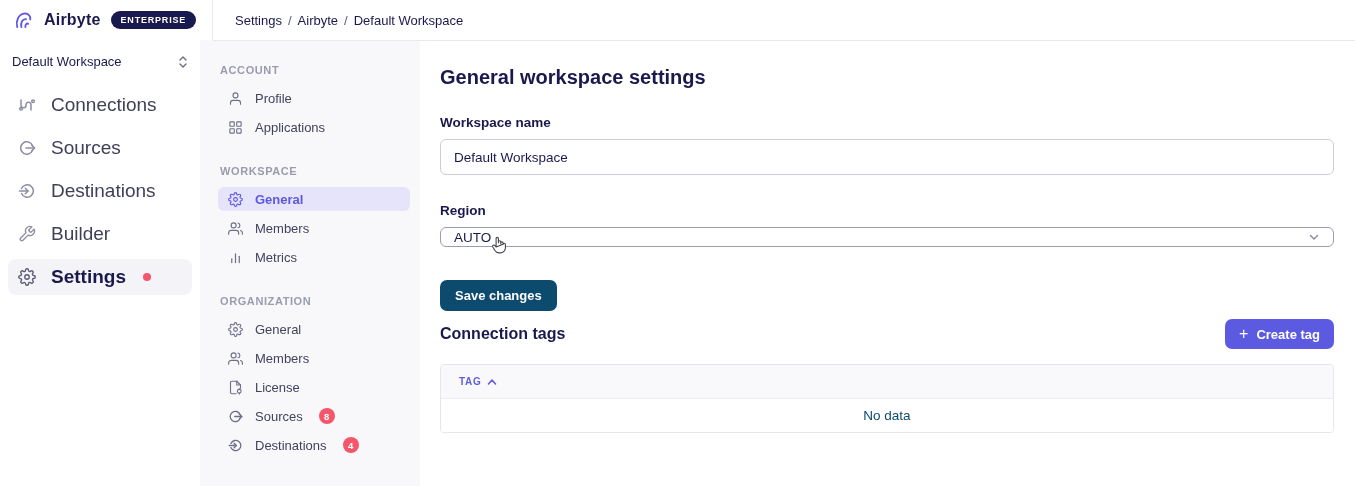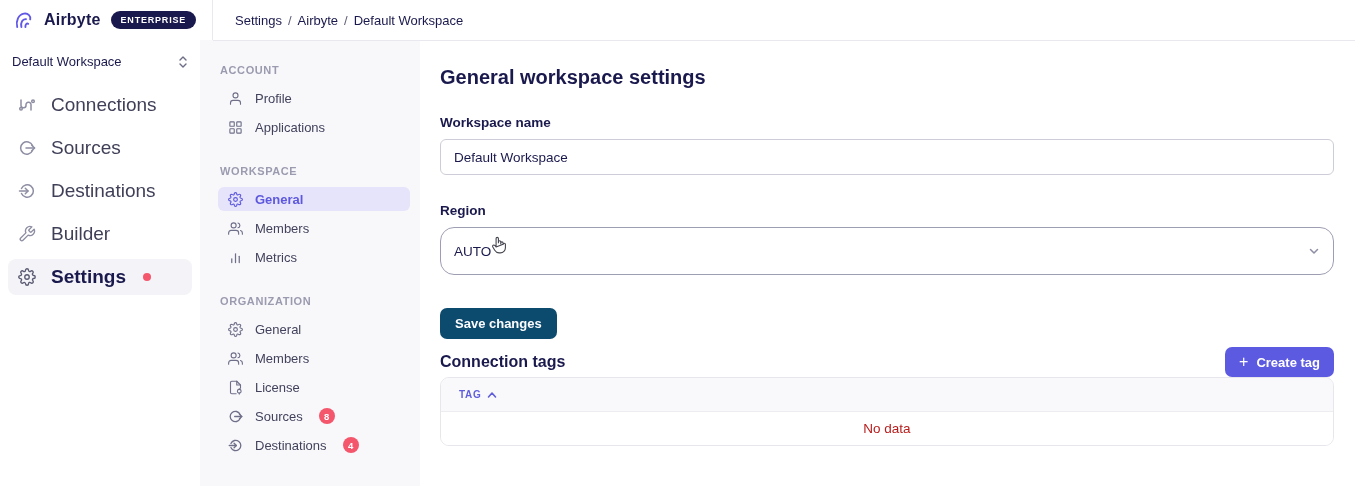--- a/index.html
+++ b/index.html
@@ -42,32 +42,32 @@
   .snav-item.active { background:#e6e4fb; color:#5d58dd; font-weight:bold; }
   .snav-item.active .sicon { color:#5d58dd; }
   .count-badge { min-width:16px; height:16px; border-radius:50%; background:#f4566c; color:#fff; font-size:9.5px; font-weight:bold; display:flex; align-items:center; justify-content:center; margin-left:4px; }
 
   
   .main { flex:1; background:#fff; padding:26px 21px 0 20px; }
   .page-title { font-size:20px; font-weight:bold; color:#1a194d; margin-bottom:26px; }
   .field-label { font-size:13.5px; font-weight:bold; color:#1a194d; margin-bottom:9px; }
   .text-input { width:100%; height:36px; border:1px solid #cdcdd9; border-radius:6px; padding:0 13px; font-size:13.5px; color:#1a194d; font-family:"Liberation Sans",sans-serif; background:#fff; outline:none; }
   .field { margin-bottom:28px; }
-  .select-box { width:100%; height:48px; border:1px solid #9e9eb3; border-radius:14px; padding:0 13px; font-size:13.5px; color:#1a194d; display:flex; align-items:center; justify-content:space-between; cursor:pointer; background:#fff; }
+  .select-box { width:100%; height:20px; border:1px solid #9e9eb3; border-radius:6px; padding:0 13px; font-size:13.5px; color:#1a194d; display:flex; align-items:center; justify-content:space-between; cursor:pointer; background:#fff; }
   .select-box .chev { color:#8d8da3; display:flex; }
   .save-btn { margin-top:33px; height:31px; padding:0 15px; background:#0c4a6e; color:#fcfcff; border:none; border-radius:7px; font-size:13px; font-weight:bold; font-family:"Liberation Sans",sans-serif; cursor:not-allowed; }
   .tags-head { margin-top:8px; display:flex; justify-content:space-between; align-items:center; }
   .tags-title { font-size:16px; font-weight:bold; color:#1a194d; }
   .tags-desc { font-size:13px; color:#44445e; margin-top:7px; }
   .create-btn { height:30px; padding:0 14px; background:#5d5ae2; color:#fff; border:none; border-radius:7px; font-size:13px; font-weight:bold; font-family:"Liberation Sans",sans-serif; display:flex; align-items:center; gap:8px; cursor:pointer; }
   .create-btn .plus { font-size:16px; font-weight:normal; line-height:1; }
-  .tag-table { border:1px solid #e6e6ec; border-radius:9px; overflow:hidden; }
+  .tag-table { margin-top:15px; border:1px solid #e6e6ec; border-radius:4px; overflow:hidden; }
   .tag-thead { background:#f9f9fb; height:34px; display:flex; align-items:center; padding-left:18px; gap:7px; border-bottom:1px solid #ececf1; }
   .tag-col { font-size:10px; font-weight:bold; letter-spacing:.7px; color:#615edc; cursor:pointer; display:flex; align-items:center; gap:6px; }
-  .tag-empty { height:33px; display:flex; align-items:center; justify-content:center; font-size:13.5px; color:#b91c1c; background:#fff; }
+  .tag-empty { height:33px; display:flex; align-items:center; justify-content:center; font-size:13.5px; color:#0c4a6e; background:#fff; }
 
   
   .cursor { position:absolute; left:489px; top:234px; width:20px; height:22px; pointer-events:none; z-index:50; }
 
   svg { display:block; }
 </style>
 </head>
 <body>
 
 <div class="topbar">

